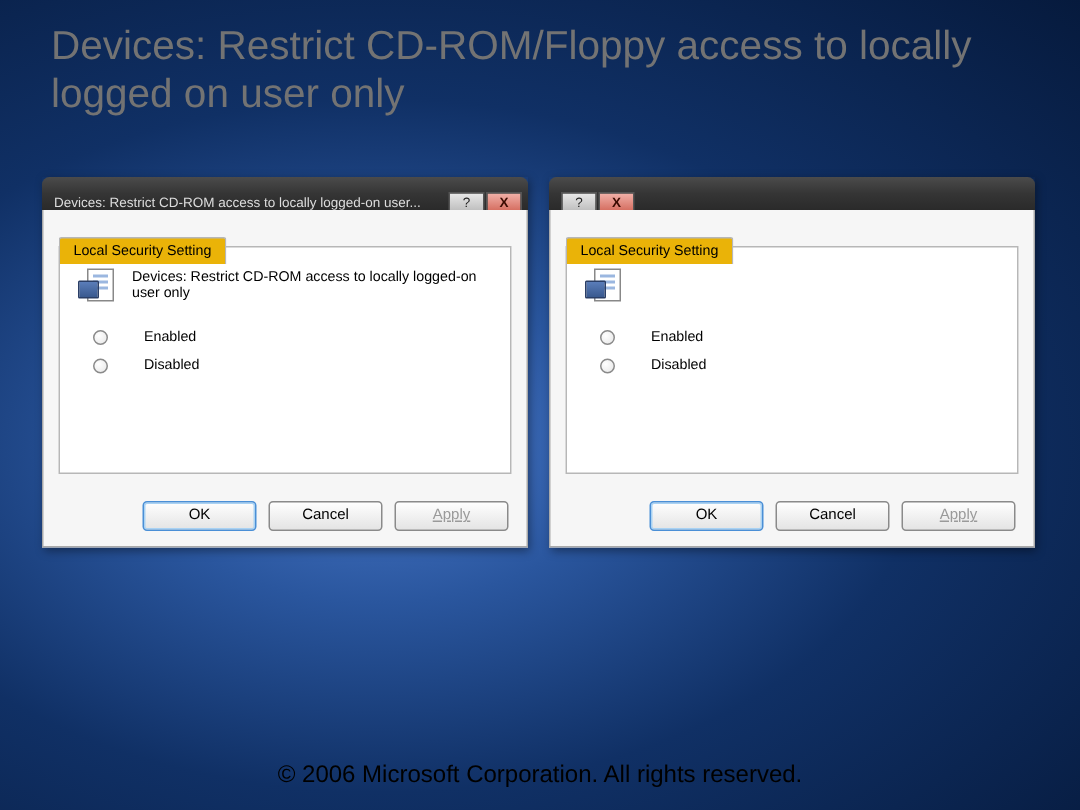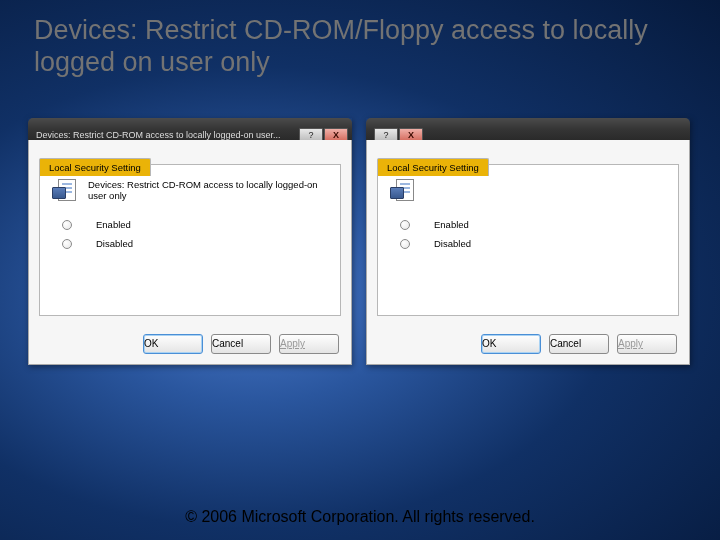--- a/index.html
+++ b/index.html
@@ -163,27 +163,27 @@
     flex-shrink: 0;
   }
   .button-row {
     position: absolute;
     bottom: 10px;
     right: 12px;
     display: flex;
     gap: 8px;
   }
   .btn {
-    width: 60px;
+    width: 76px;
     height: 20px;
     font-size: 10px;
     border: 1px solid #8a8a8a;
     background: linear-gradient(to bottom, #fefefe, #e4e4e4);
     border-radius: 3px;
-    text-align: left;
+    text-align: center;
     line-height: 18px;
     color: #000;
   }
   .btn.default {
     border: 1px solid #4a8fd6;
     box-shadow: inset 0 0 0 1px #a9d2f3;
   }
   .btn.disabled {
     color: #9a9a9a;
     text-decoration: underline;

